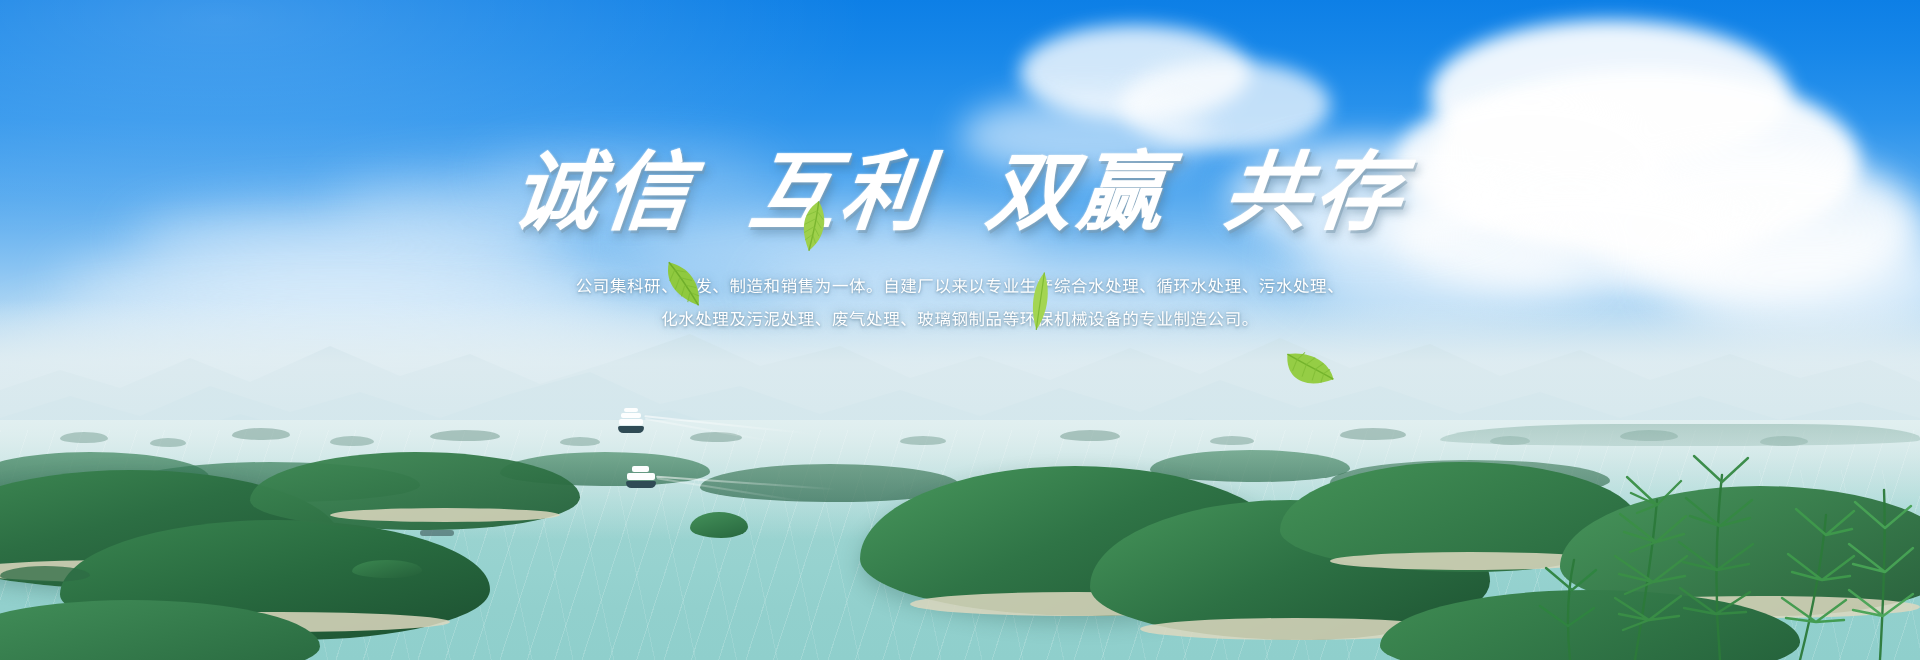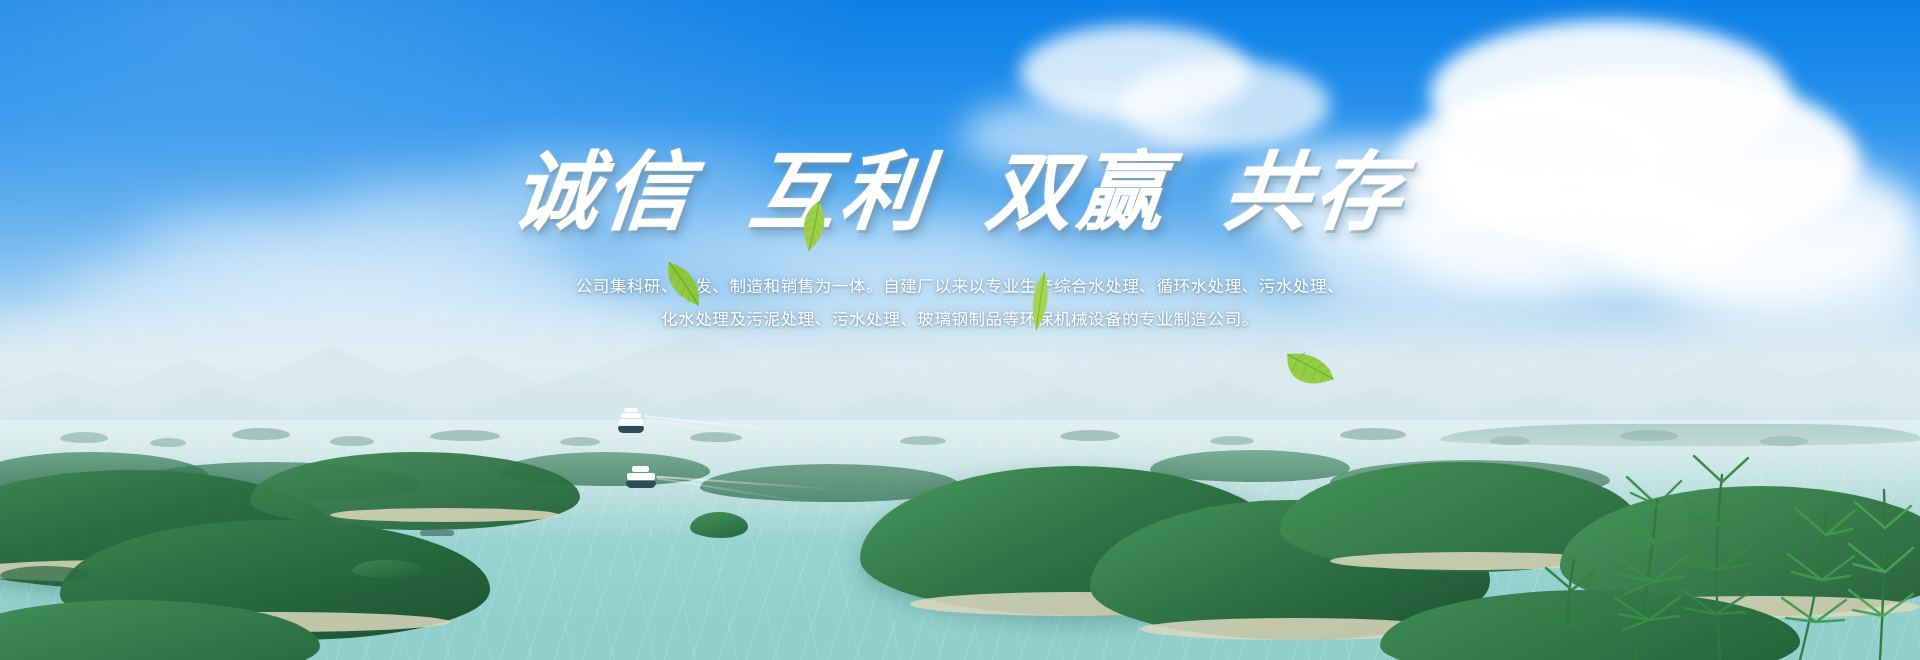--- a/index.html
+++ b/index.html
@@ -321,21 +321,21 @@
 
     <div class="headline">
       <span class="seg">诚信</span>
       <span class="seg">互利</span>
       <span class="seg">双赢</span>
       <span class="seg">共存</span>
     </div>
 
     <div class="sub">
       <div>公司集科研、开发、制造和销售为一体。自建厂以来以专业生产综合水处理、循环水处理、污水处理、</div>
-      <div>化水处理及污泥处理、污水处理、玻璃钢制品等环保机械设备的专业制造公司。</div>
+      <div>化水处理及污泥处理、废气处理、玻璃钢制品等环保机械设备的专业制造公司。</div>
     </div>
   </div>
 
   <div class="leaf" style="left:790px;top:198px;transform:rotate(18deg);">
     <svg width="40" height="56" viewBox="0 0 40 56">
       <path d="M20,2 C34,14 38,34 26,52 C14,38 6,20 20,2 Z" fill="#9ed04b"></path>
       <path d="M20,2 C24,20 25,36 26,52" stroke="#7ab52f" stroke-width="1.4" fill="none"></path>
       <g stroke="#86c13a" stroke-width="0.9" fill="none" opacity=".85">
         <path d="M22,12 l8,6 M23,20 l8,7 M24,28 l7,7 M25,36 l5,7"></path>
         <path d="M21,12 l-8,7 M22,20 l-8,8 M23,28 l-7,8 M24,36 l-5,7"></path>

